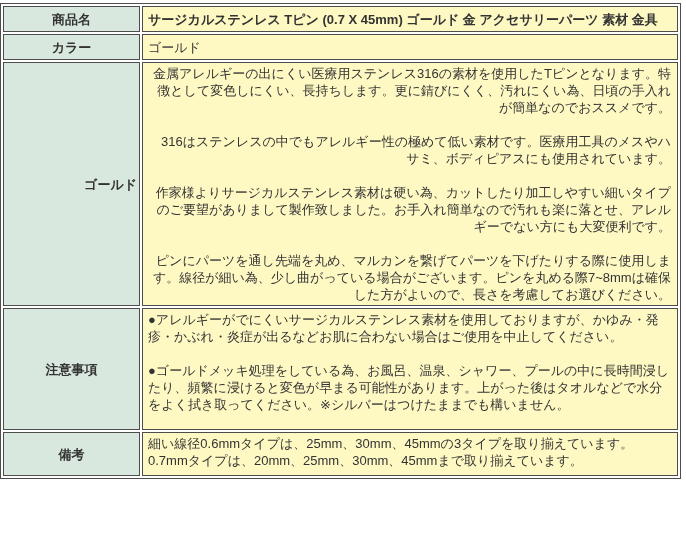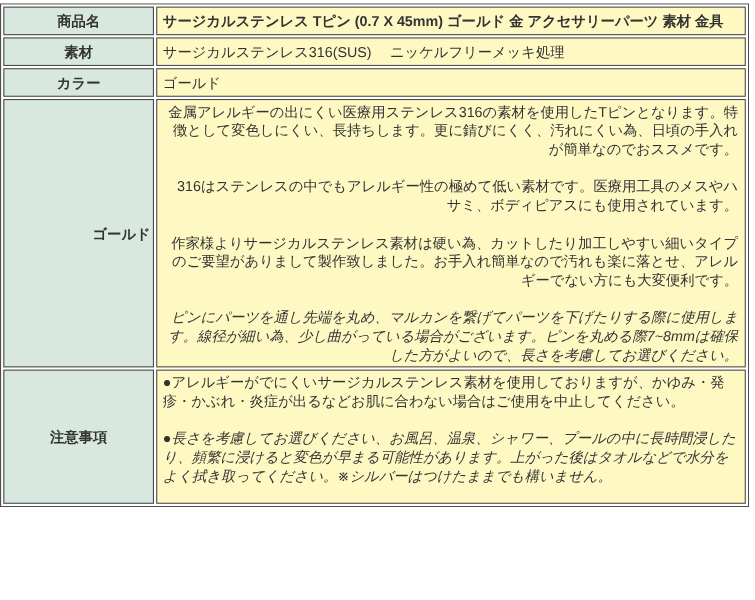--- a/index.html
+++ b/index.html
@@ -43,57 +43,59 @@
   tr.row-short td.value-cell { vertical-align: middle; }
   tr.row-short td { height: 20px; }
   tr.row-desc td { height: 233px; text-align: right; }
   tr.row-caution td { height: 116px; }
   tr.row-note td { height: 38px; }
   td.value-cell.bold { font-weight: bold; }
   td.value-cell p {
     margin: 0 0 17px 0;
     padding: 0;
   }
-  td.value-cell p:last-child { margin-bottom: 0; font-style: italic; }
+  td.value-cell p:last-child { margin-bottom: 0; }
 </style>
 </head>
 <body>
 
 <table class="spec-table">
   <tbody>
 
     <tr class="row-short">
       <td class="label-cell">商品名</td>
       <td class="value-cell bold">サージカルステンレス Tピン (0.7 X 45mm) ゴールド 金 アクセサリーパーツ 素材 金具</td>
     </tr>
 
 
-    <tr class="row-short">
-      <td class="label-cell">素材</td>
-      <td class="value-cell">サージカルステンレス316(SUS)　 ニッケルフリーメッキ処理</td>
-    </tr>
 
     <tr class="row-short">
       <td class="label-cell">カラー</td>
       <td class="value-cell">ゴールド</td>
     </tr>
 
     <tr class="row-desc">
       <td class="label-cell">ゴールド</td>
       <td class="value-cell">
         <p>金属アレルギーの出にくい医療用ステンレス316の素材を使用したTピンとなります。特徴として変色しにくい、長持ちします。更に錆びにくく、汚れにくい為、日頃の手入れが簡単なのでおススメです。</p>
         <p>316はステンレスの中でもアレルギー性の極めて低い素材です。医療用工具のメスやハサミ、ボディピアスにも使用されています。</p>
         <p>作家様よりサージカルステンレス素材は硬い為、カットしたり加工しやすい細いタイプのご要望がありまして製作致しました。お手入れ簡単なので汚れも楽に落とせ、アレルギーでない方にも大変便利です。</p>
         <p>ピンにパーツを通し先端を丸め、マルカンを繋げてパーツを下げたりする際に使用します。線径が細い為、少し曲がっている場合がございます。ピンを丸める際7~8mmは確保した方がよいので、長さを考慮してお選びください。</p>
       </td>
     </tr>
 
     <tr class="row-caution">
       <td class="label-cell">注意事項</td>
       <td class="value-cell">
         <p>●アレルギーがでにくいサージカルステンレス素材を使用しておりますが、かゆみ・発疹・かぶれ・炎症が出るなどお肌に合わない場合はご使用を中止してください。</p>
-        <p>●長さを考慮してお選びください、お風呂、温泉、シャワー、プールの中に長時間浸したり、頻繁に浸けると変色が早まる可能性があります。上がった後はタオルなどで水分をよく拭き取ってください。※シルバーはつけたままでも構いません。</p>
+        <p>●ゴールドメッキ処理をしている為、お風呂、温泉、シャワー、プールの中に長時間浸したり、頻繁に浸けると変色が早まる可能性があります。上がった後はタオルなどで水分をよく拭き取ってください。※シルバーはつけたままでも構いません。</p>
       </td>
     </tr>
 
+    <tr class="row-note">
+      <td class="label-cell">備考</td>
+      <td class="value-cell">
+        <p>細い線径0.6mmタイプは、25mm、30mm、45mmの3タイプを取り揃えています。0.7mmタイプは、20mm、25mm、30mm、45mmまで取り揃えています。</p>
+      </td>
+    </tr>
 
   </tbody>
 </table>
 
 </body></html>

